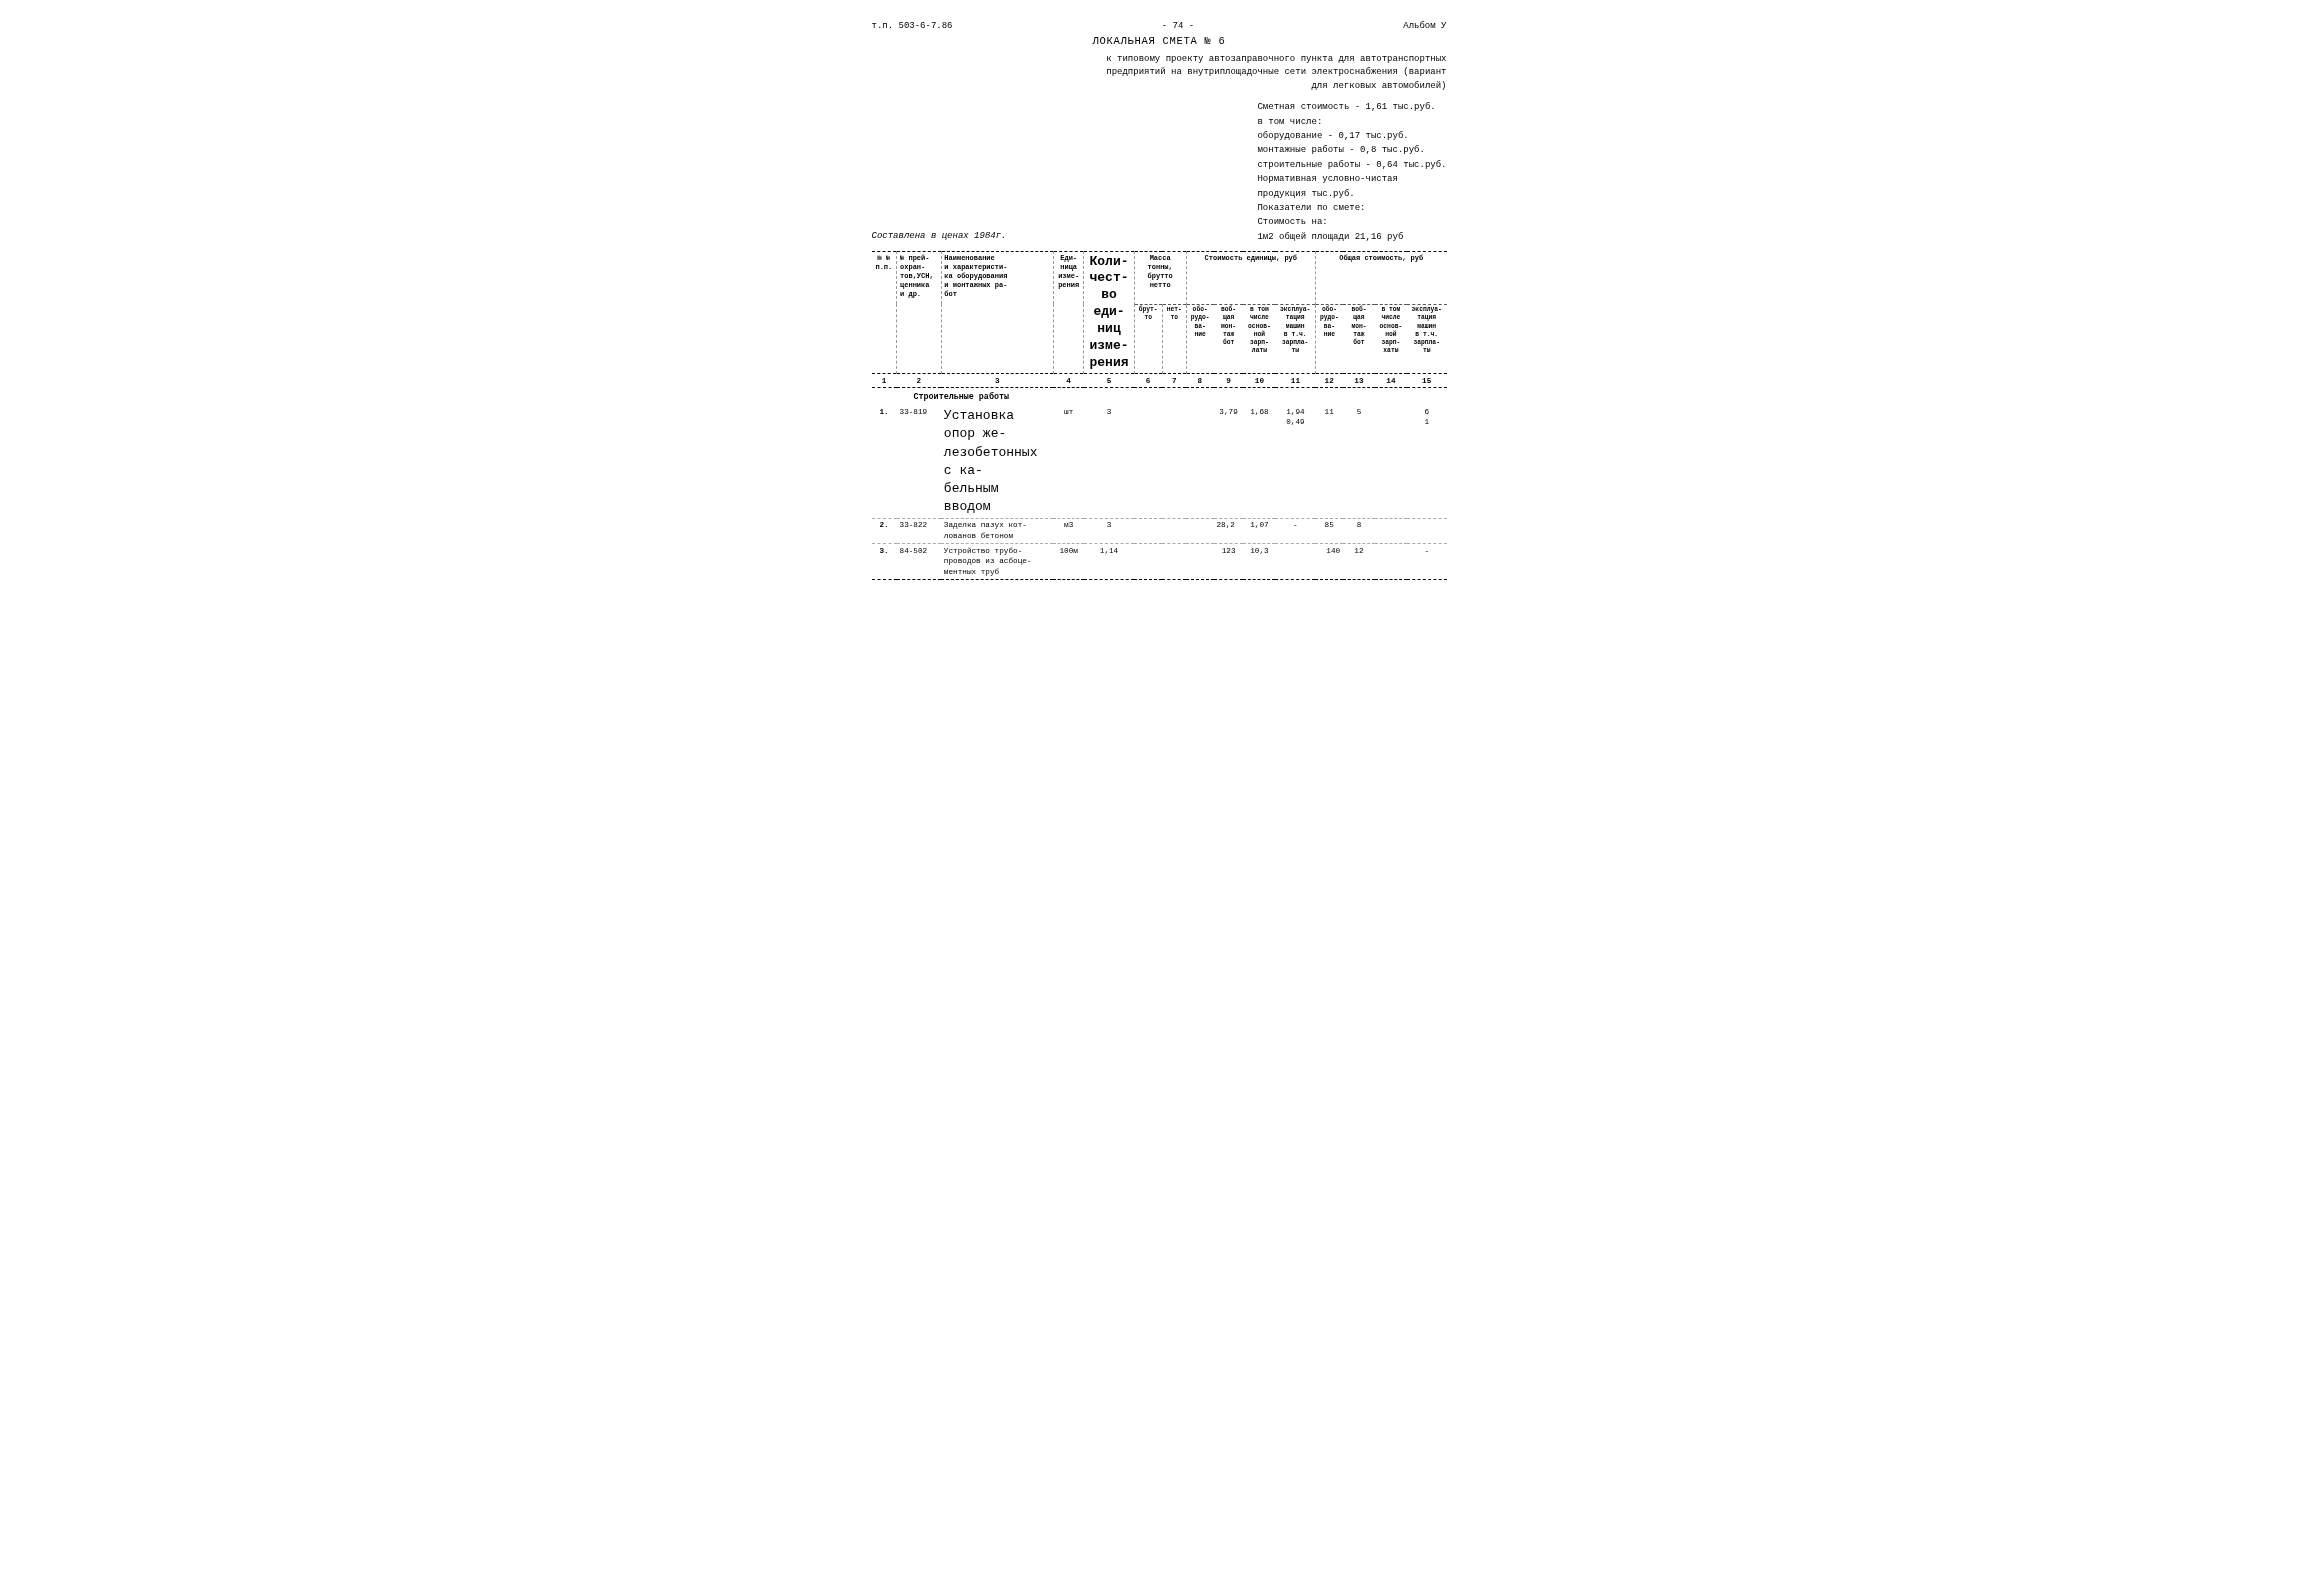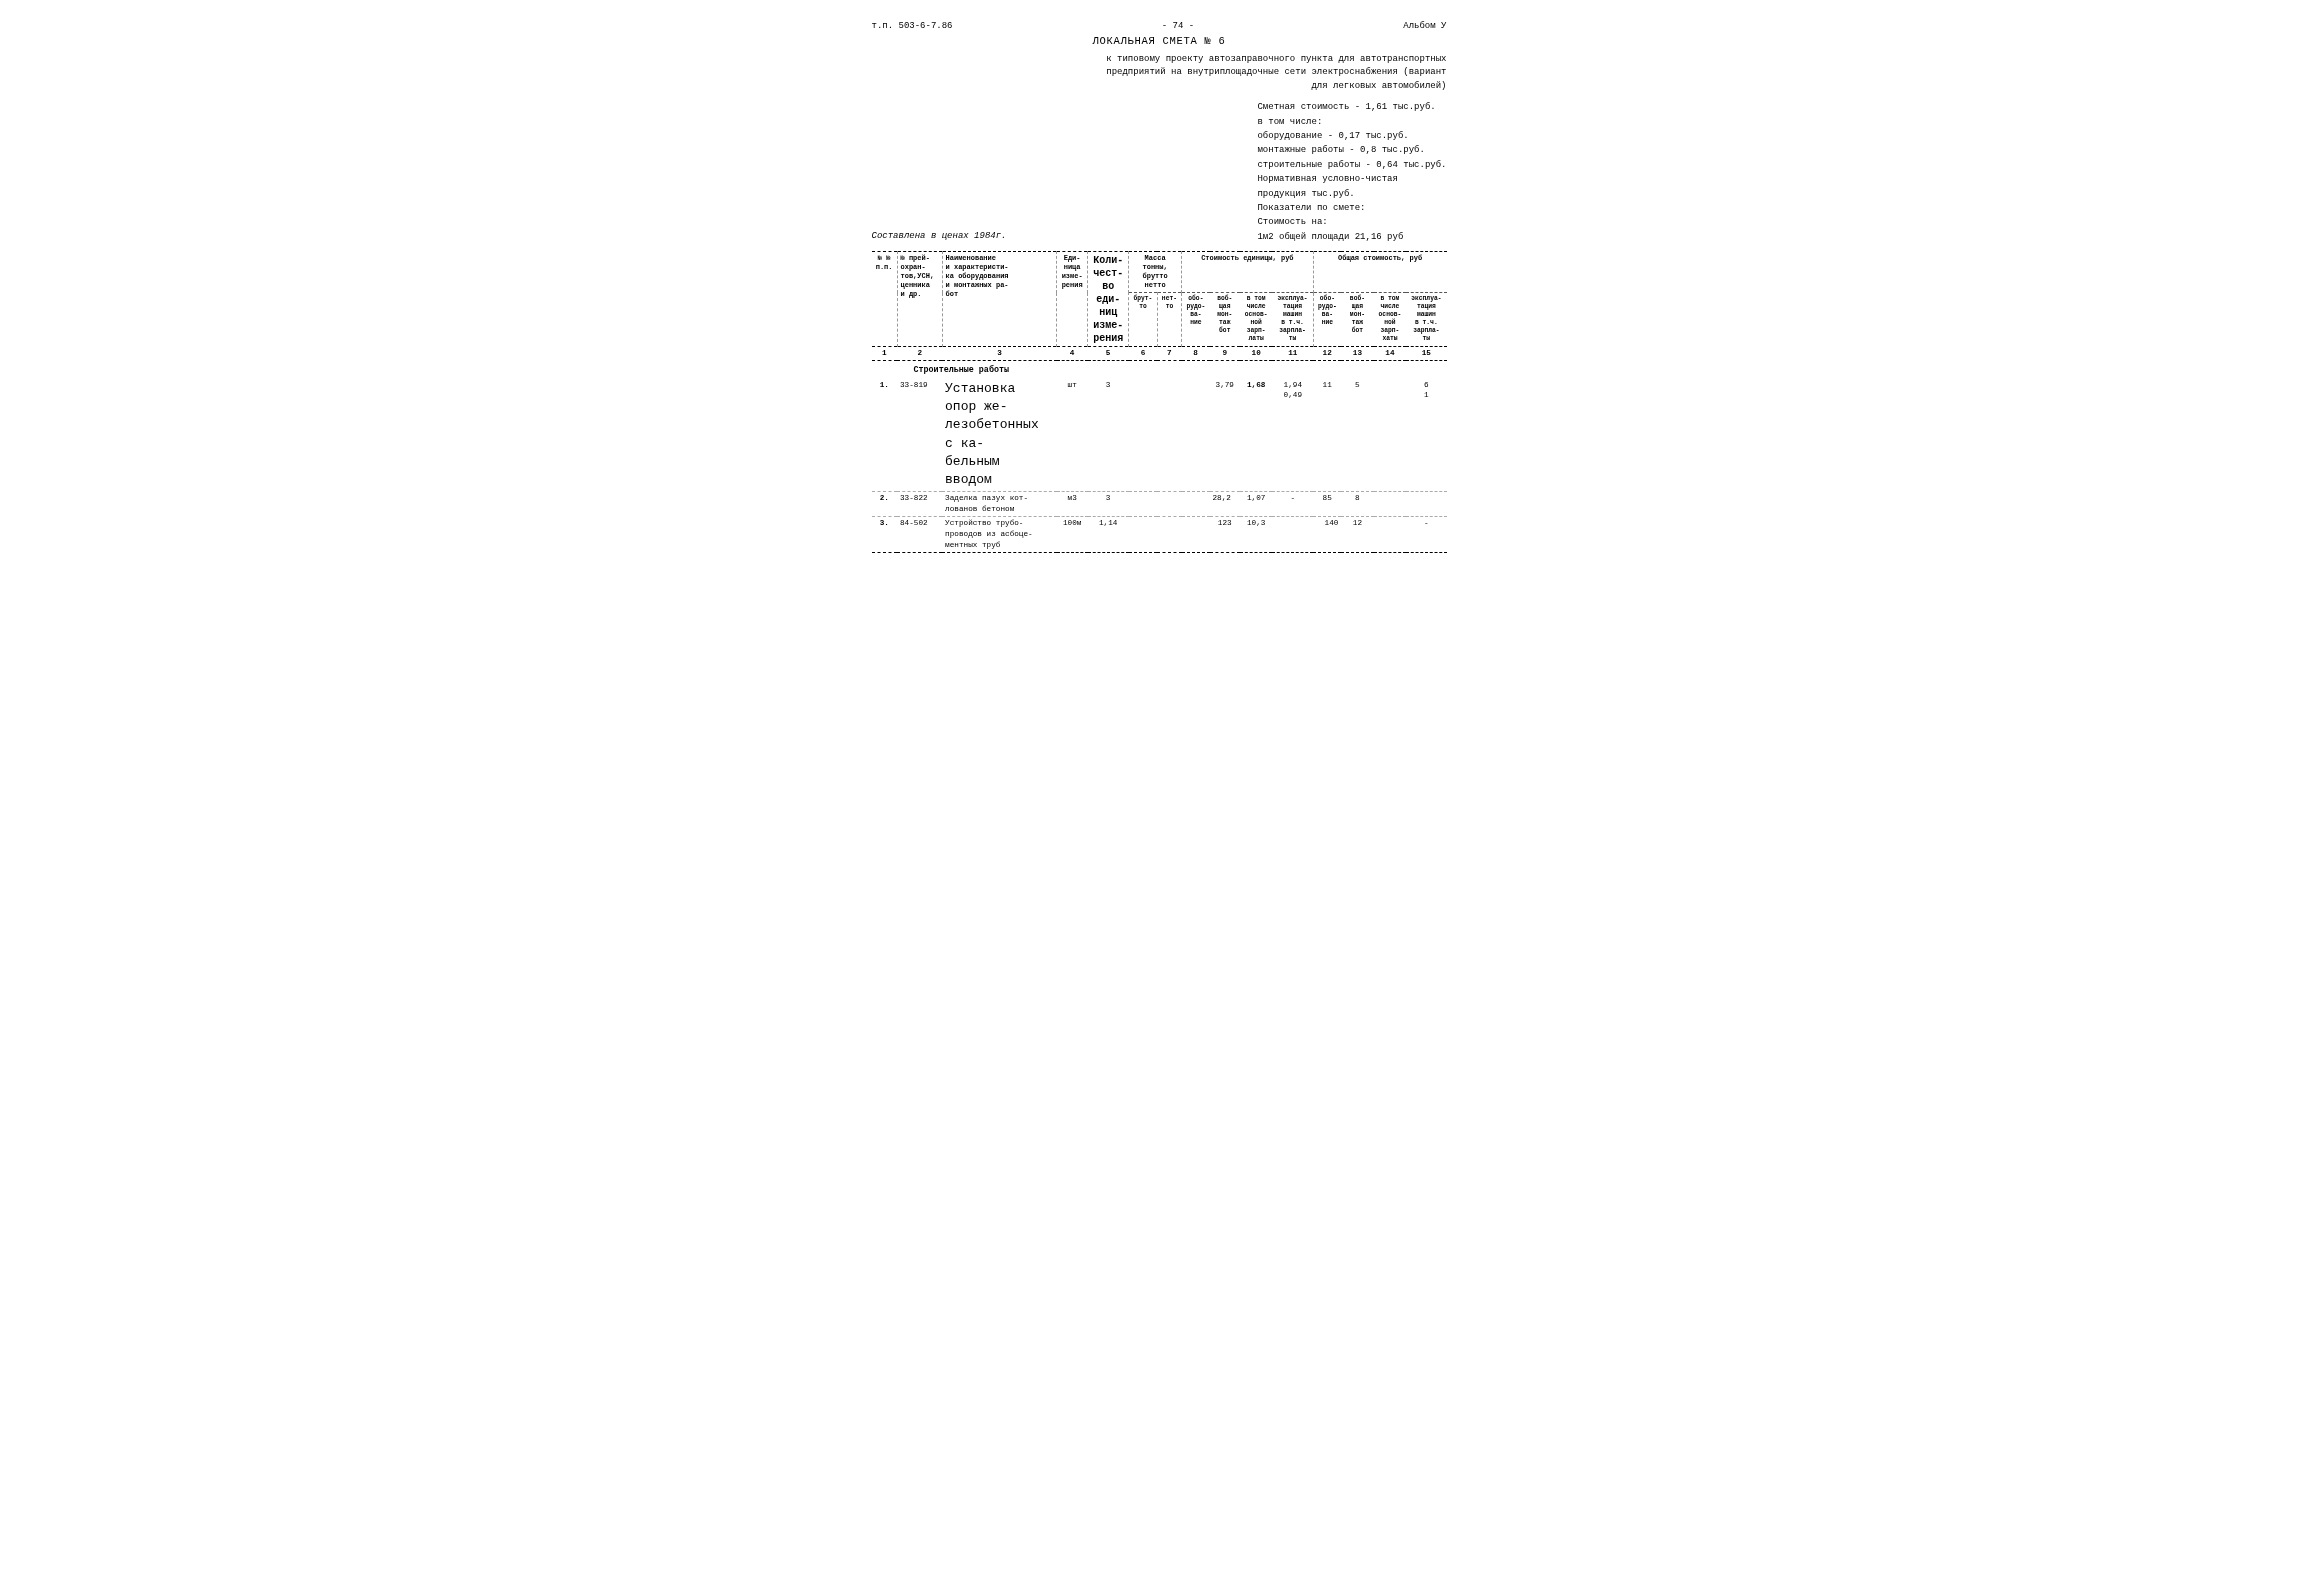--- a/index.html
+++ b/index.html
@@ -118,21 +118,21 @@
       </th>
       <th rowspan="2" style="font-size:7px; vertical-align:top; border-right: 0.7px dashed #999;">
         № прей-<br>охран-<br>тов,УСН,<br>ценника<br>и др.
       </th>
       <th rowspan="2" style="font-size:7px; vertical-align:top; border-right: 0.7px dashed #999;">
         Наименование<br>и характеристи-<br>ка оборудования<br>и монтажных ра-<br>бот
       </th>
       <th rowspan="2" style="font-size:7px; vertical-align:top; text-align:center; border-right: 0.7px dashed #999;">
         Еди-<br>ница<br>изме-<br>рения
       </th>
-      <th rowspan="2" style="font-size:10px; vertical-align:top; text-align:center; border-right: 0.7px dashed #999;">
+      <th rowspan="2" style="font-size:13px; vertical-align:top; text-align:center; border-right: 0.7px dashed #999;">
         Коли-<br>чест-<br>во<br>еди-<br>ниц<br>изме-<br>рения
       </th>
       <th colspan="2" style="font-size:7px; vertical-align:top; text-align:center; border-right: 0.7px dashed #999;">
         Масса<br>тонны,<br>брутто<br>нетто
       </th>
       <th colspan="4" style="font-size:7px; text-align:center; border-right: 0.7px dashed #999;">
         Стоимость единицы, руб
       </th>
       <th colspan="4" style="font-size:7px; text-align:center;">
         Общая стоимость, руб
@@ -183,21 +183,21 @@
     <tr style="vertical-align:top;">
       <td style="text-align:center; font-weight:bold; white-space:nowrap;">1.</td>
       <td>33-819</td>
       <td style="font-size:13px; line-height:1.4;">Установка опор же-<br>лезобетонных с ка-<br>бельным вводом</td>
       <td style="text-align:center;">шт</td>
       <td style="text-align:center;">3</td>
       <td style="text-align:center;"></td>
       <td style="text-align:center;"></td>
       <td style="text-align:center;"></td>
       <td style="text-align:center;">3,79</td>
-      <td style="text-align:center;font-weight:bold;">1,68</td>
+      <td style="text-align:center;">1,68</td>
       <td style="text-align:center; font-size:7.7px;">1,94<br>0,49</td>
       <td style="text-align:center;">11</td>
       <td style="text-align:center;">5</td>
       <td style="text-align:center;"></td>
       <td style="text-align:center; font-size:7.7px;">6<br>1</td>
     </tr>
 
     <tr style="vertical-align:top; border-top: 0.7px dashed #aaa;">
       <td style="text-align:center; font-weight:bold;">2.</td>
       <td>33-822</td>

